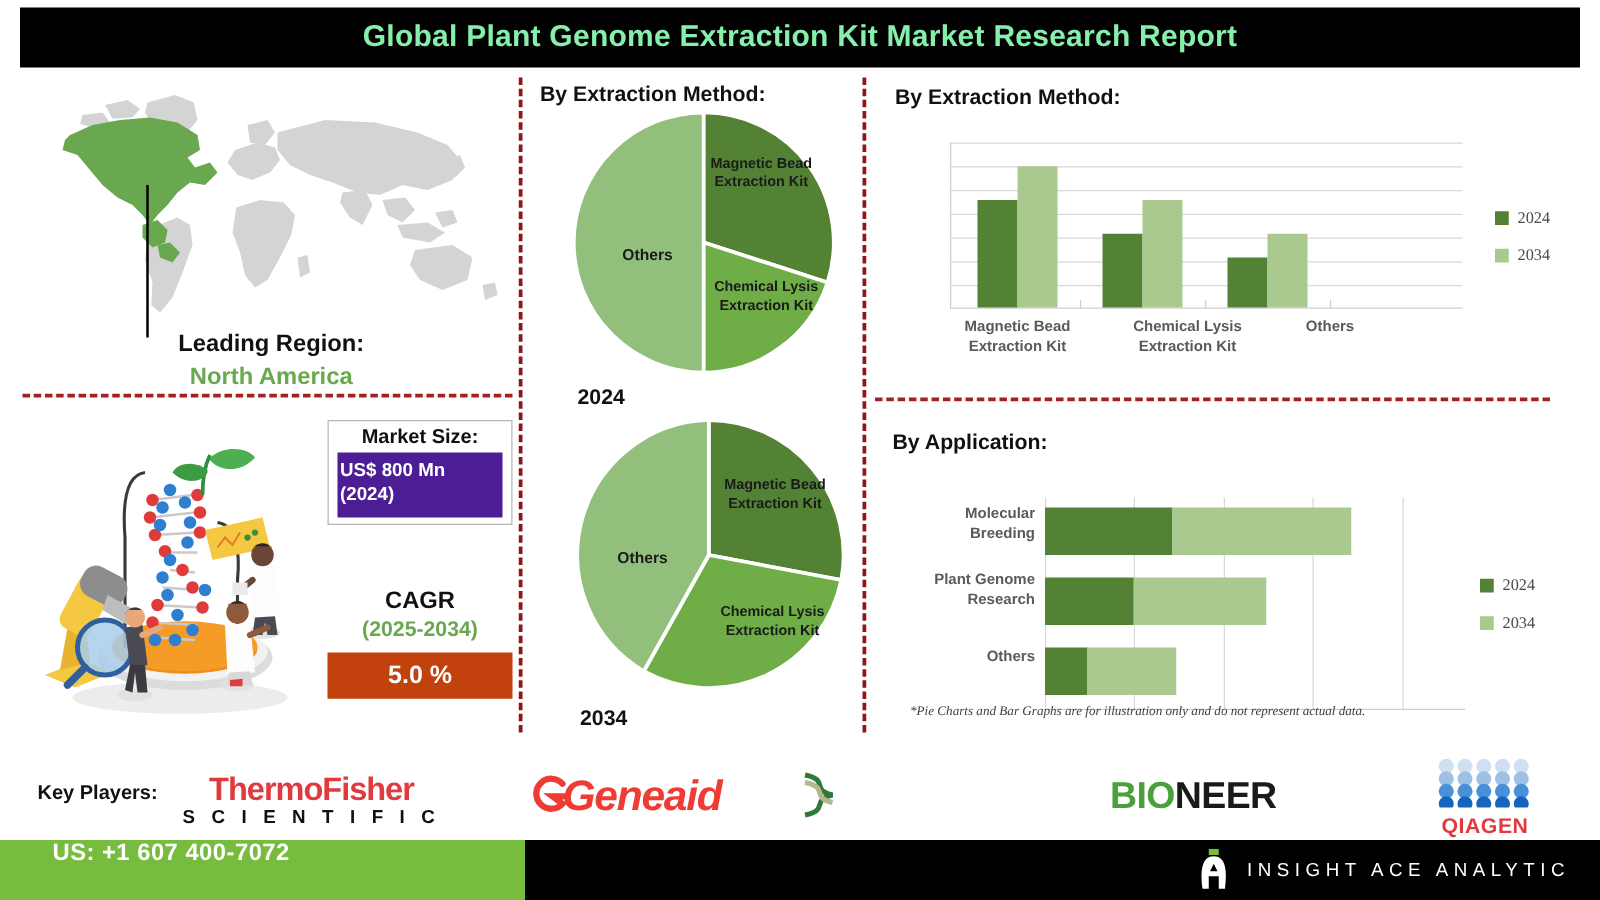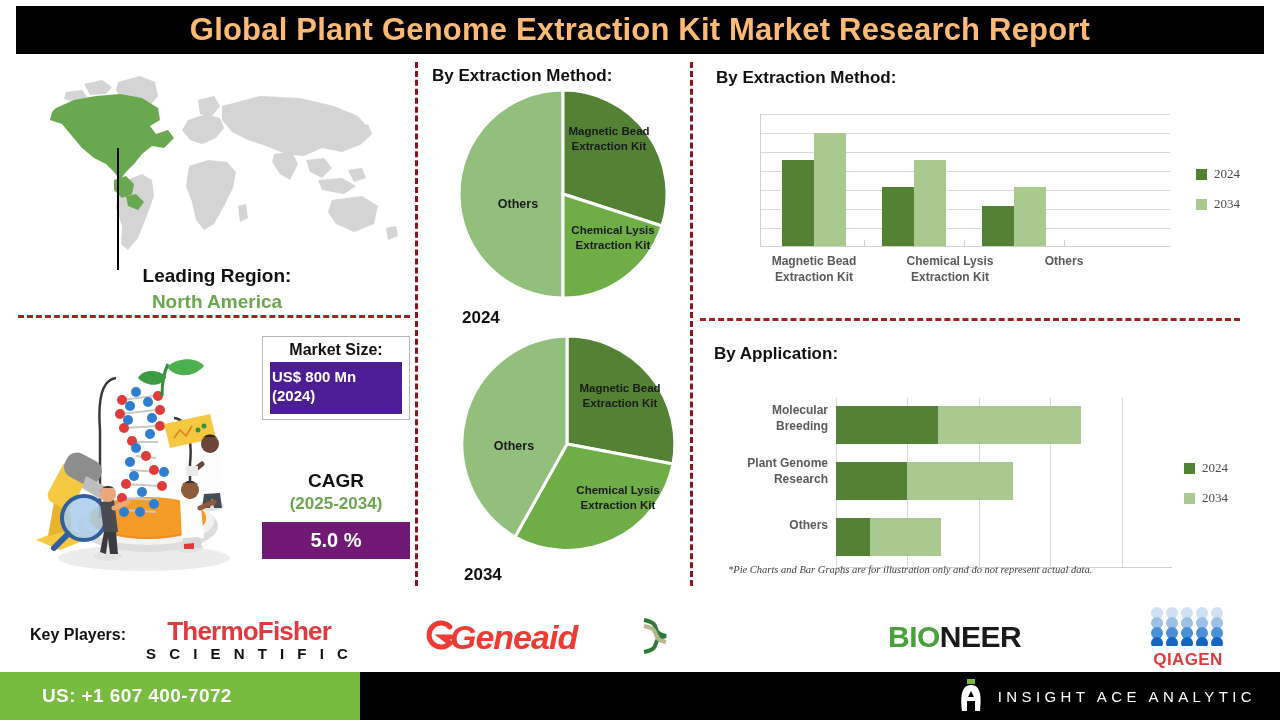--- a/index.html
+++ b/index.html
@@ -9,21 +9,21 @@
     background:#ffffff;
   }
   .page { position:relative; width:1280px; height:720px; background:#fff; }
 
   
   .title-bar {
     position:absolute; left:16px; top:6px; width:1248px; height:48px;
     background:#000; display:flex; align-items:center; justify-content:center;
   }
   .title-bar .t {
-    color:#fdba74; font-size:31px; font-weight:bold; letter-spacing:.2px;
+    color:#86efac; font-size:24px; font-weight:bold; letter-spacing:.2px;
     font-family:"Liberation Sans", sans-serif;
   }
 
   
   .vdash {
     position:absolute; width:0; border-left:3px dashed #8e1616;
   }
   .hdash {
     position:absolute; height:0; border-top:3px dashed #a52121;
   }
@@ -47,21 +47,21 @@
   }
   .ms-card .ms-title { font-size:16px; font-weight:bold; color:#111; text-align:center; }
   .ms-card .ms-val {
     margin-top:3px; background:#4c1d95; color:#fff; font-size:15px; font-weight:bold;
     text-align:left; padding:6px 2px 8px; line-height:1.25;
   }
   .cagr { position:absolute; left:262px; top:470px; width:148px; text-align:center; }
   .cagr .c-t { font-size:19px; font-weight:bold; color:#111; }
   .cagr .c-p { font-size:17px; font-weight:bold; color:#6aa84f; margin-top:2px; }
   .cagr .c-v {
-    margin-top:8px; background:#701a75; color:#fff; font-size:20px; font-weight:bold;
+    margin-top:8px; background:#c2410c; color:#fff; font-size:20px; font-weight:bold;
     padding:7px 3px;
   }
 
   
   .sect-h { position:absolute; font-size:17px; font-weight:bold; color:#111; }
   .pie-wrap { position:absolute; }
   .pie-wrap svg { display:block; }
   .pie-year { position:absolute; font-size:17px; font-weight:bold; color:#111; }
   .pie-lbl {
     position:absolute; font-size:11.5px; font-weight:bold; color:#1a1a1a;
@@ -107,22 +107,22 @@
   .fav-1 { font-size:24px; font-weight:bold; color:#1e6b35; letter-spacing:.5px; line-height:1; }
   .fav-2 { font-size:12px; color:#9a9a8c; letter-spacing:2.2px; line-height:1.5; }
   .fav-r { font-size:10px; vertical-align:super; color:#1e6b35; }
   .bion-1 { font-size:30px; font-weight:bold; color:#4aa03c; letter-spacing:-.5px; }
   .bion-2 { font-size:30px; font-weight:bold; color:#1a1a1a; letter-spacing:-.5px; }
   .qiagen-t { font-size:17px; font-weight:bold; color:#e03a3e; letter-spacing:.4px; }
 
   
   .bottom { position:absolute; left:0; top:672px; width:1280px; height:48px; background:#000; }
   .bot-green {
-    position:absolute; left:0; top:0; width:360px; height:48px; background:#78bc3f;
-    display:flex; align-items:center;
+    position:absolute; left:0; top:0; width:420px; height:48px; background:#78bc3f;
+    display:flex; 
   }
   .bot-green span { color:#fff; font-size:19px; font-weight:bold; padding-left:42px; letter-spacing:.4px; }
   .bot-email {
     position:absolute; left:380px; top:0; height:48px; display:flex; align-items:center;
     color:#fff; font-size:16px;
   }
   .bot-brand {
     position:absolute; right:24px; top:0; height:48px; display:flex; align-items:center;
   }
   .bot-brand .bt { color:#fff; font-size:15px; letter-spacing:4.4px; margin-left:14px; }

